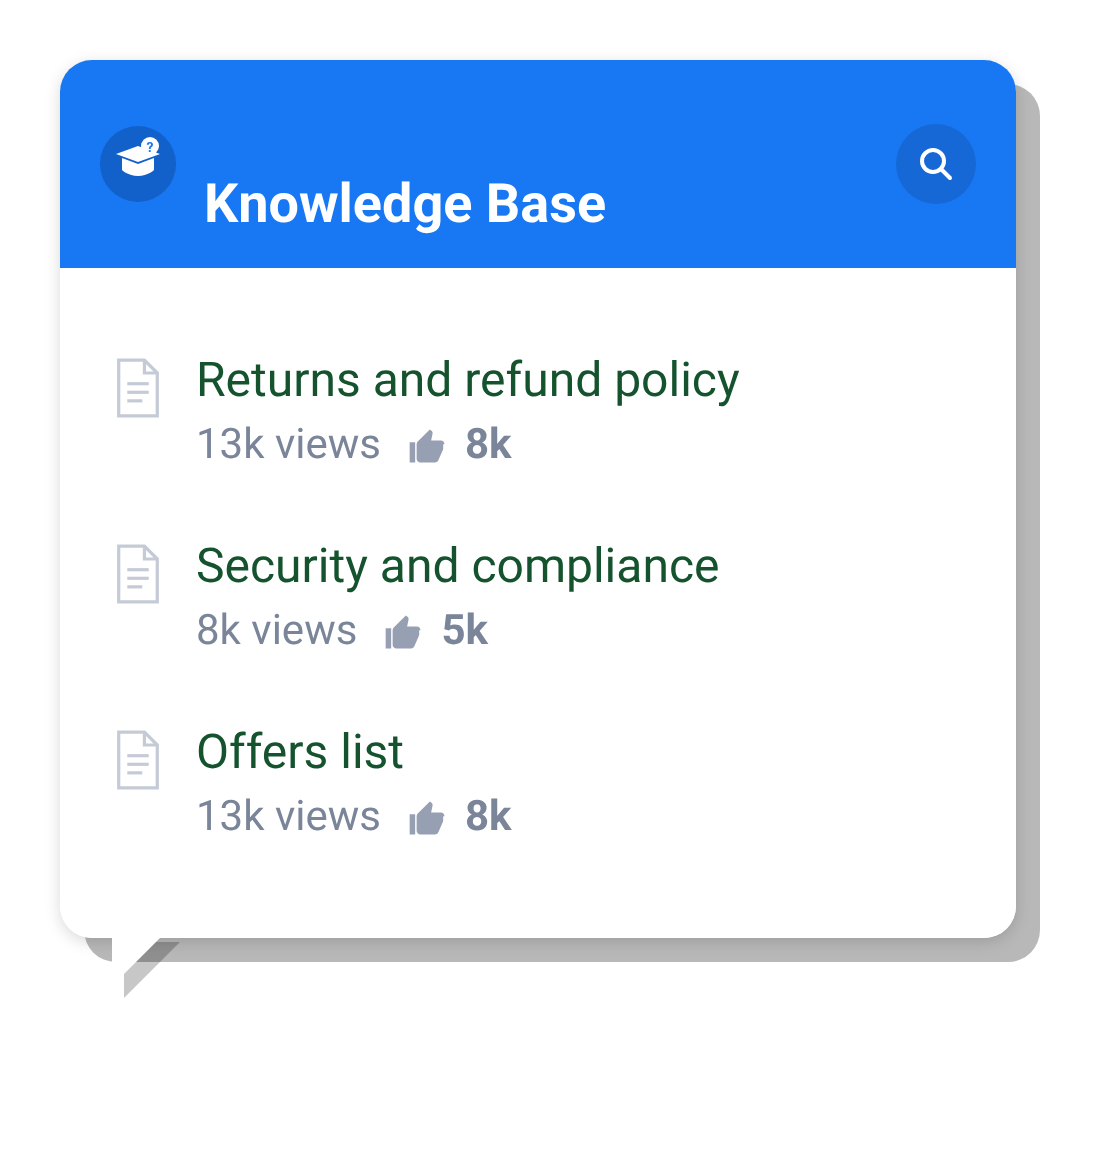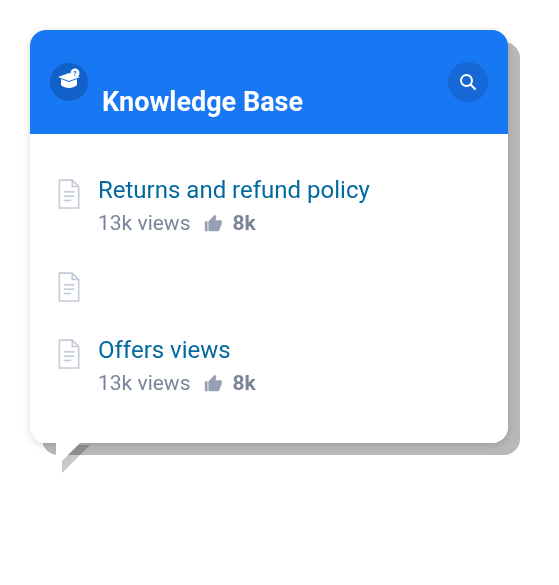--- a/index.html
+++ b/index.html
@@ -74,21 +74,21 @@
       width: 26px;
       height: 30px;
       margin-top: 3px;
       flex-shrink: 0;
     }
     .article-content {
       flex: 1;
     }
     .article-title {
       font-size: 24px;
-      color: #0369a1;
+      color: #14532d;
       font-weight: 400;
       margin-bottom: 7px;
     }
     .article-meta {
       display: flex;
       align-items: flex-end;
       gap: 12px;
       color: #7a8599;
       font-size: 21px;
     }
@@ -162,32 +162,44 @@
     </div>
 
     <div class="article">
       <svg class="doc-icon" viewBox="0 0 24 28">
         <path d="M3 1 L15 1 L21 7 L21 27 L3 27 Z" fill="none" stroke="#c5cbd6" stroke-width="1.5"></path>
         <path d="M15 1 L15 7 L21 7" fill="none" stroke="#c5cbd6" stroke-width="1.5"></path>
         <line x1="7" y1="12" x2="17" y2="12" stroke="#c5cbd6" stroke-width="1.5"></line>
         <line x1="7" y1="16" x2="17" y2="16" stroke="#c5cbd6" stroke-width="1.5"></line>
         <line x1="7" y1="20" x2="14" y2="20" stroke="#c5cbd6" stroke-width="1.5"></line>
       </svg>
+      <div class="article-content">
+        <div class="article-title">Security and compliance</div>
+        <div class="article-meta">
+          <span>8k views</span>
+          <span class="likes">
+            <svg class="thumb-icon" viewBox="0 0 24 24">
+              <path d="M2 21h3V10H2v11zm19-10c0-1.1-.9-2-2-2h-5.3l.8-3.8.03-.32c0-.41-.17-.79-.44-1.06L13 3l-6.6 6.6c-.37.36-.6.86-.6 1.4v8c0 1.1.9 2 2 2h8c.83 0 1.54-.5 1.84-1.22l2.5-5.8c.09-.23.16-.47.16-.73V11z"></path>
+            </svg>
+            <span>5k</span>
+          </span>
+        </div>
+      </div>
     </div>
 
     <div class="article">
       <svg class="doc-icon" viewBox="0 0 24 28">
         <path d="M3 1 L15 1 L21 7 L21 27 L3 27 Z" fill="none" stroke="#c5cbd6" stroke-width="1.5"></path>
         <path d="M15 1 L15 7 L21 7" fill="none" stroke="#c5cbd6" stroke-width="1.5"></path>
         <line x1="7" y1="12" x2="17" y2="12" stroke="#c5cbd6" stroke-width="1.5"></line>
         <line x1="7" y1="16" x2="17" y2="16" stroke="#c5cbd6" stroke-width="1.5"></line>
         <line x1="7" y1="20" x2="14" y2="20" stroke="#c5cbd6" stroke-width="1.5"></line>
       </svg>
       <div class="article-content">
-        <div class="article-title">Offers views</div>
+        <div class="article-title">Offers list</div>
         <div class="article-meta">
           <span>13k views</span>
           <span class="likes">
             <svg class="thumb-icon" viewBox="0 0 24 24">
               <path d="M2 21h3V10H2v11zm19-10c0-1.1-.9-2-2-2h-5.3l.8-3.8.03-.32c0-.41-.17-.79-.44-1.06L13 3l-6.6 6.6c-.37.36-.6.86-.6 1.4v8c0 1.1.9 2 2 2h8c.83 0 1.54-.5 1.84-1.22l2.5-5.8c.09-.23.16-.47.16-.73V11z"></path>
             </svg>
             <span>8k</span>
           </span>
         </div>
       </div>

